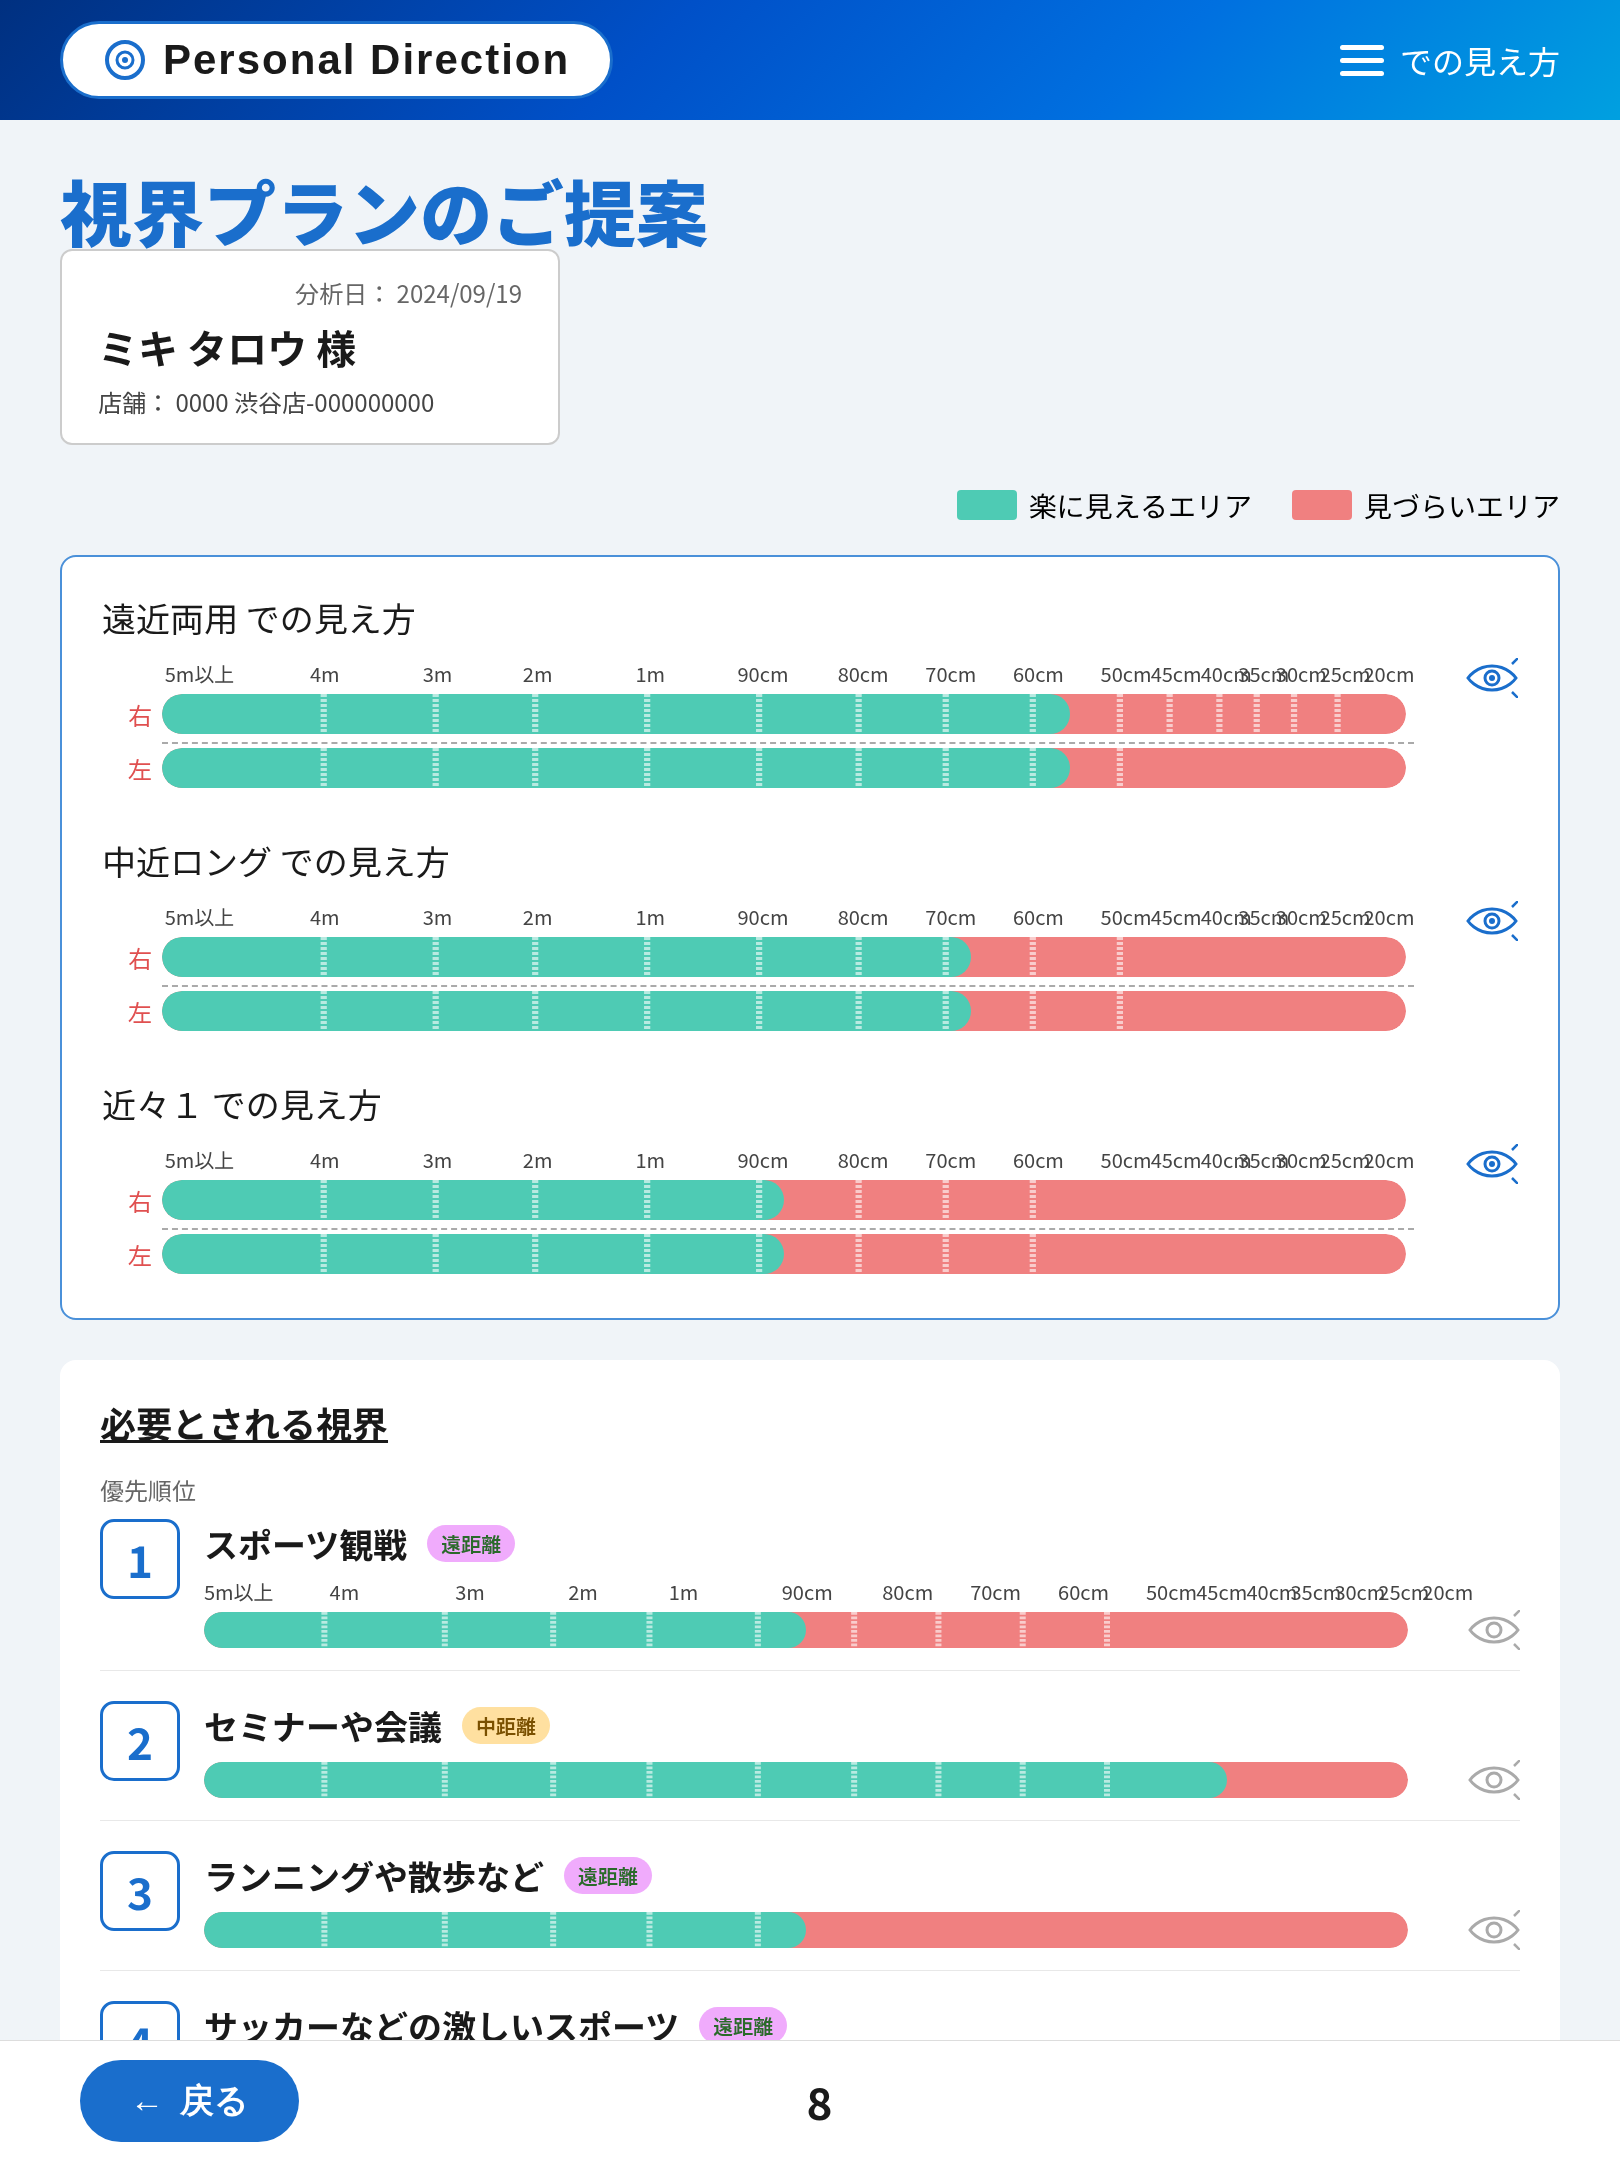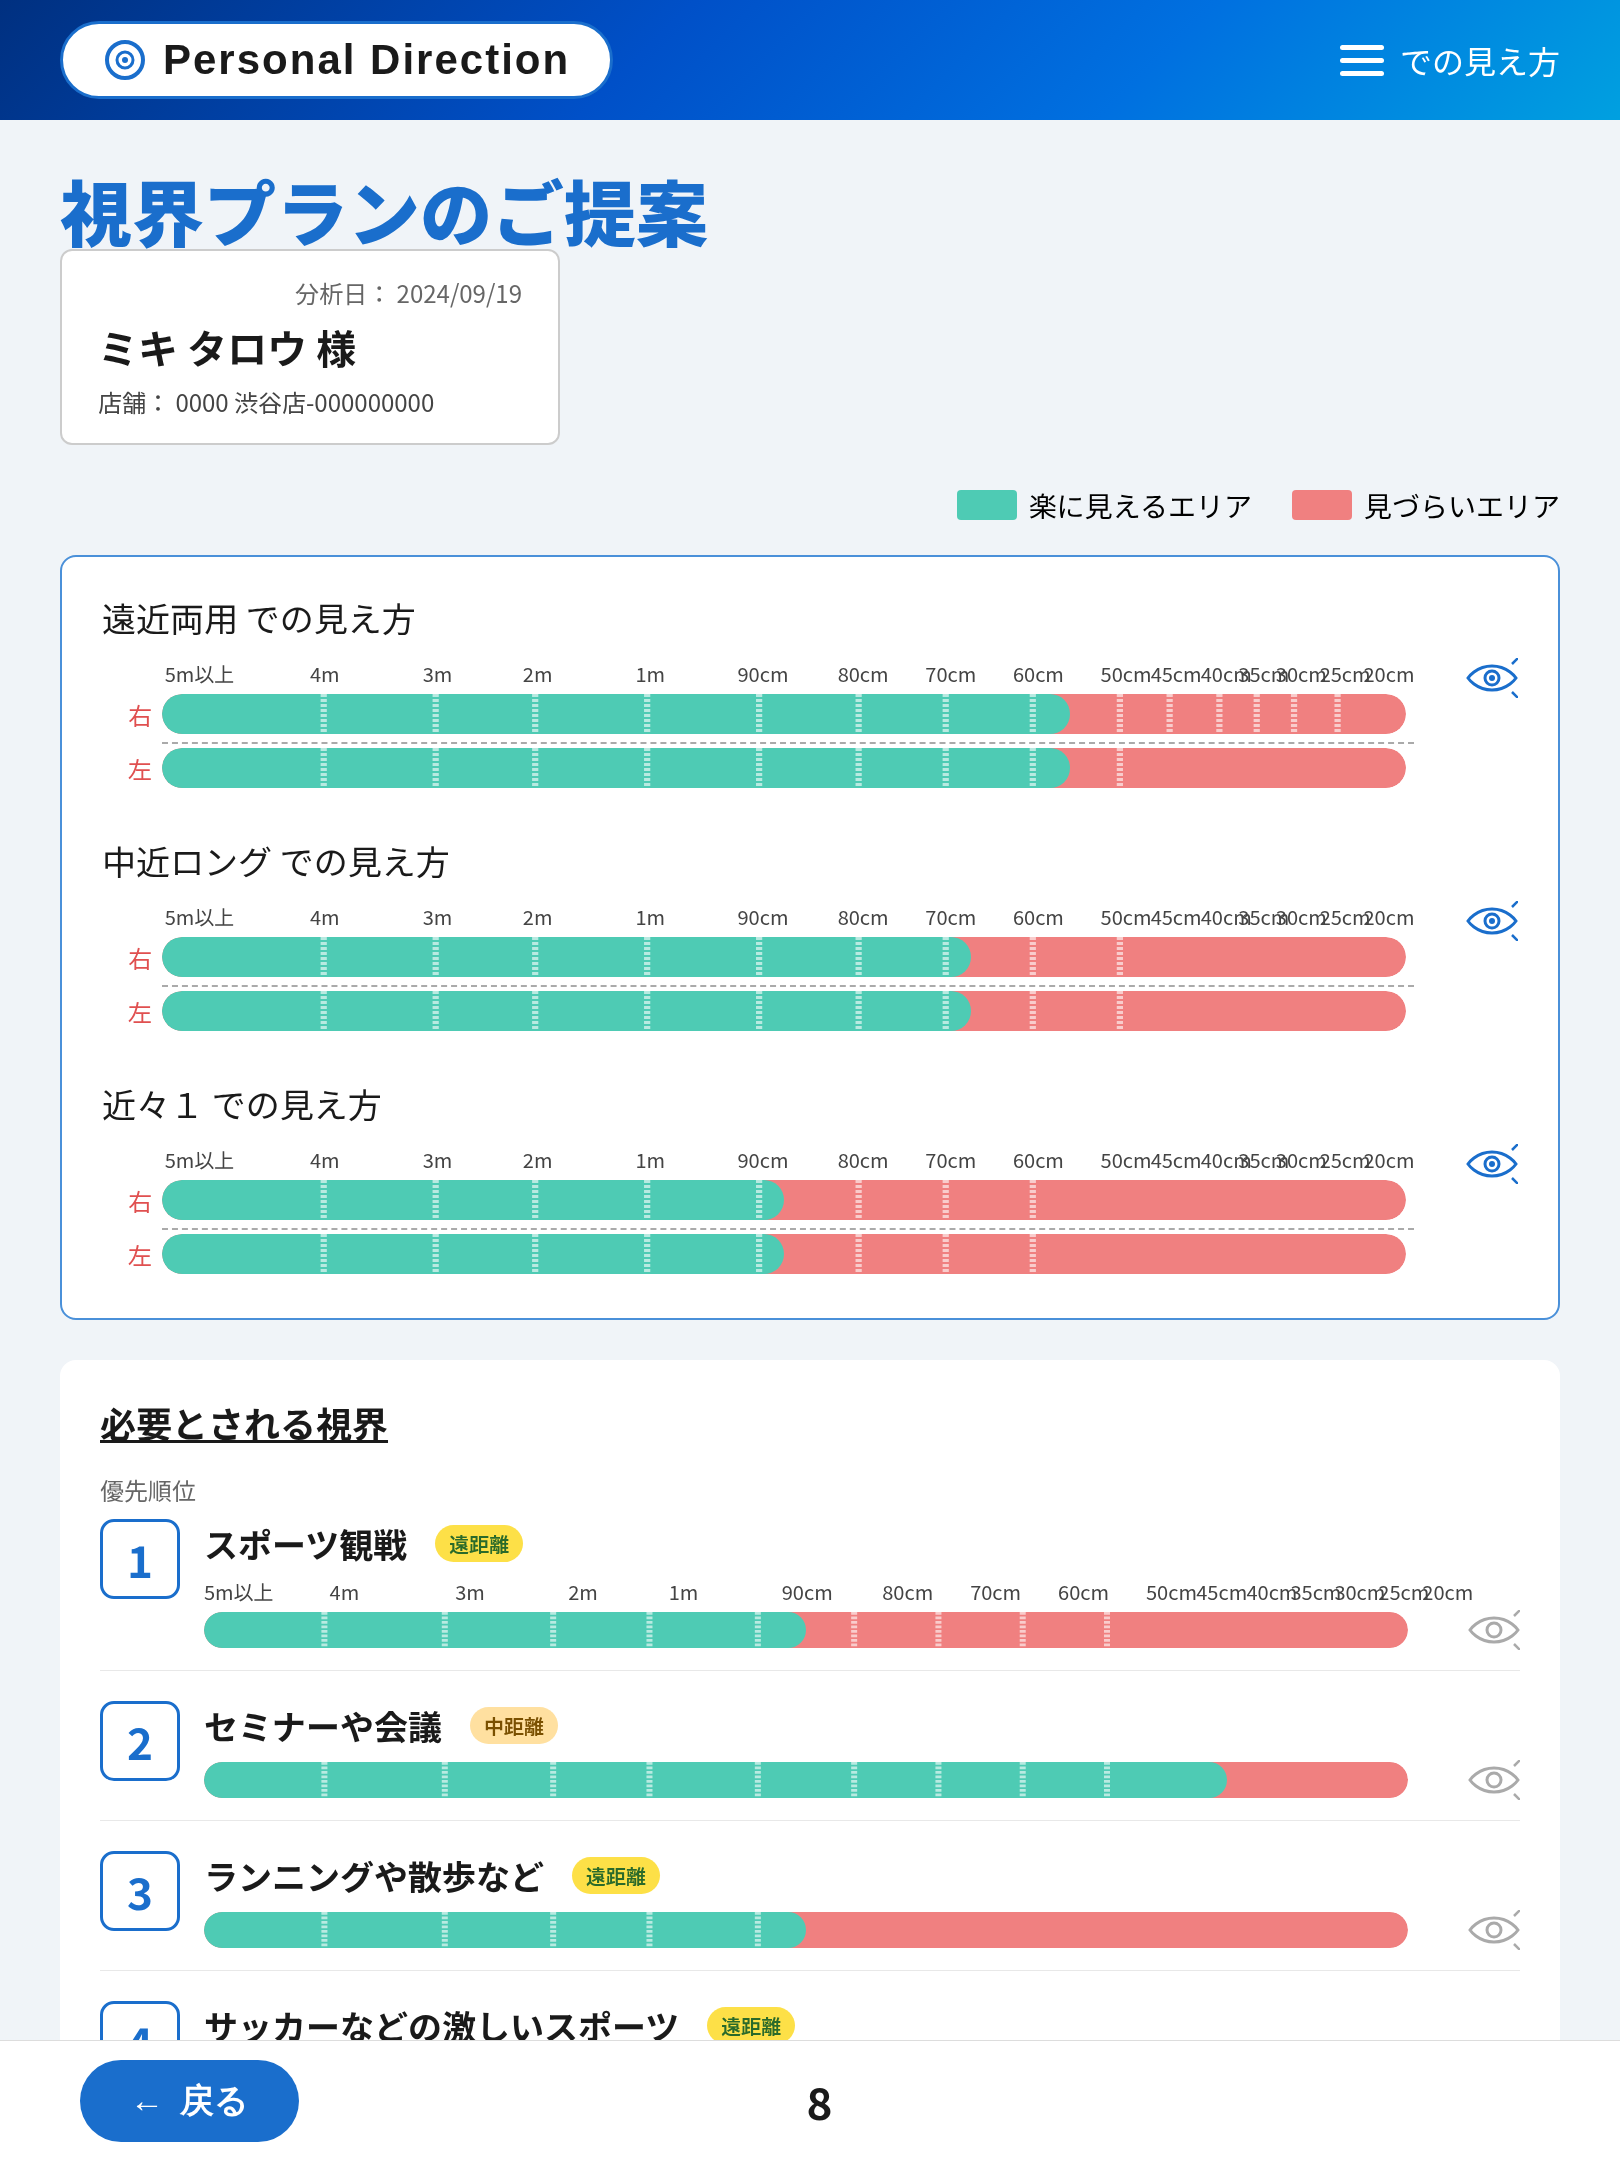--- a/index.html
+++ b/index.html
@@ -267,35 +267,35 @@
       color: #1a6ecc;
       flex-shrink: 0;
       margin-right: 24px;
     }
     .priority-content {
       flex: 1;
     }
     .priority-header {
       display: flex;
       align-items: center;
-      gap: 28px;
+      gap: 20px;
       margin-bottom: 10px;
     }
     .priority-name {
       font-size: 34px;
       font-weight: 700;
       color: #1a1a1a;
     }
     .priority-tag {
       font-size: 20px;
       padding: 4px 14px;
       border-radius: 20px;
       font-weight: 600;
     }
-    .tag-far { background: #fde047; color: #2a6a2a; }
+    .tag-far { background: #f0abfc; color: #2a6a2a; }
     .tag-mid { background: #ffe0a0; color: #7a5000; }
 
     .priority-bar-row {
       display: flex;
       align-items: center;
     }
     .priority-bar-container {
       flex: 1;
       height: 36px;
       position: relative;

